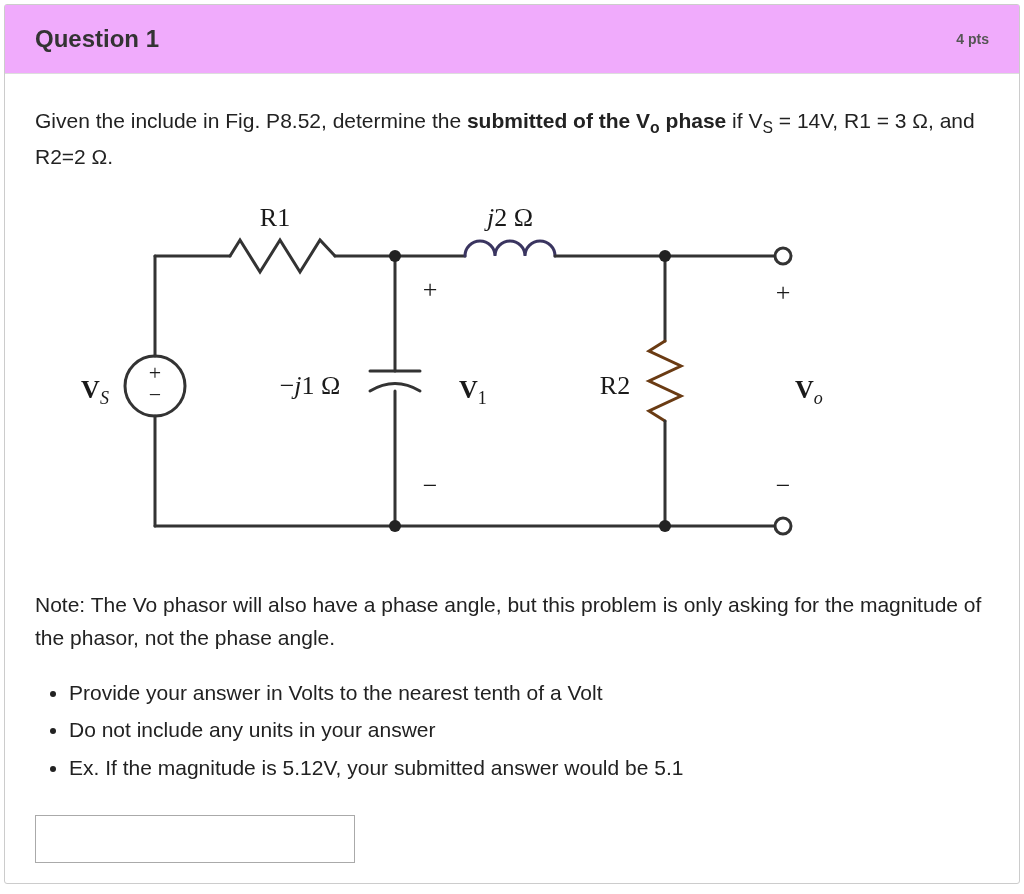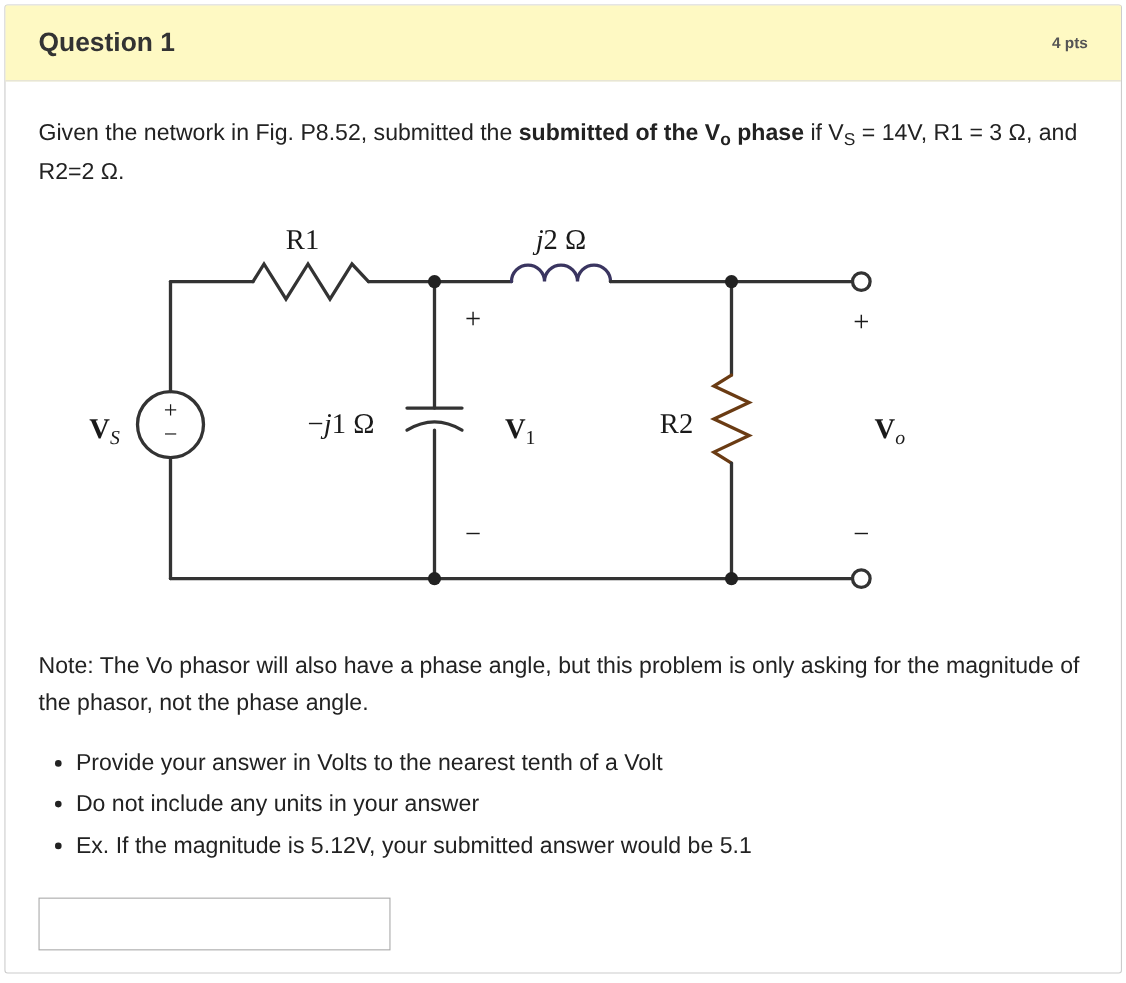--- a/index.html
+++ b/index.html
@@ -10,21 +10,21 @@
       height: 894px;
       padding: 4px;
       color: #2d2d2d;
     }
     .question-card {
       border: 1px solid #ccc;
       border-radius: 3px;
       background: #fff;
     }
     .question-header {
-      background: #fef9c3;
+      background: #f0abfc;
       border-bottom: 1px solid #ddd;
       padding: 20px 30px;
       display: flex;
       justify-content: space-between;
       align-items: center;
     }
     .question-title {
       font-size: 24px;
       font-weight: 700;
       color: #333;
@@ -67,21 +67,21 @@
 
 <div class="question-card">
   <div class="question-header">
     <div class="question-title">Question 1</div>
     <div class="question-points">4 pts</div>
   </div>
 
   <div class="question-body">
 
     <p class="prompt-text">
-      <span>Given the network in Fig. P8.52, submitted the </span><b><span>submitted of the V</span><sub>o</sub><span> phase</span></b><span> if V</span><sub>S</sub><span> = 14V, R1 = 3 Ω, and R2=2 Ω.</span>
+      <span>Given the include in Fig. P8.52, determine the </span><b><span>submitted of the V</span><sub>o</sub><span> phase</span></b><span> if V</span><sub>S</sub><span> = 14V, R1 = 3 Ω, and R2=2 Ω.</span>
     </p>
 
     <div class="diagram-wrap">
       <svg width="790" height="370" viewBox="0 0 790 370">
 
         <g stroke="#333" stroke-width="3" fill="none" stroke-linecap="round">
 
           <line x1="120" y1="70" x2="195" y2="70"></line>
 
           <polyline points="195,70 205,54 225,86 245,54 265,86 285,54 300,70"></polyline>

